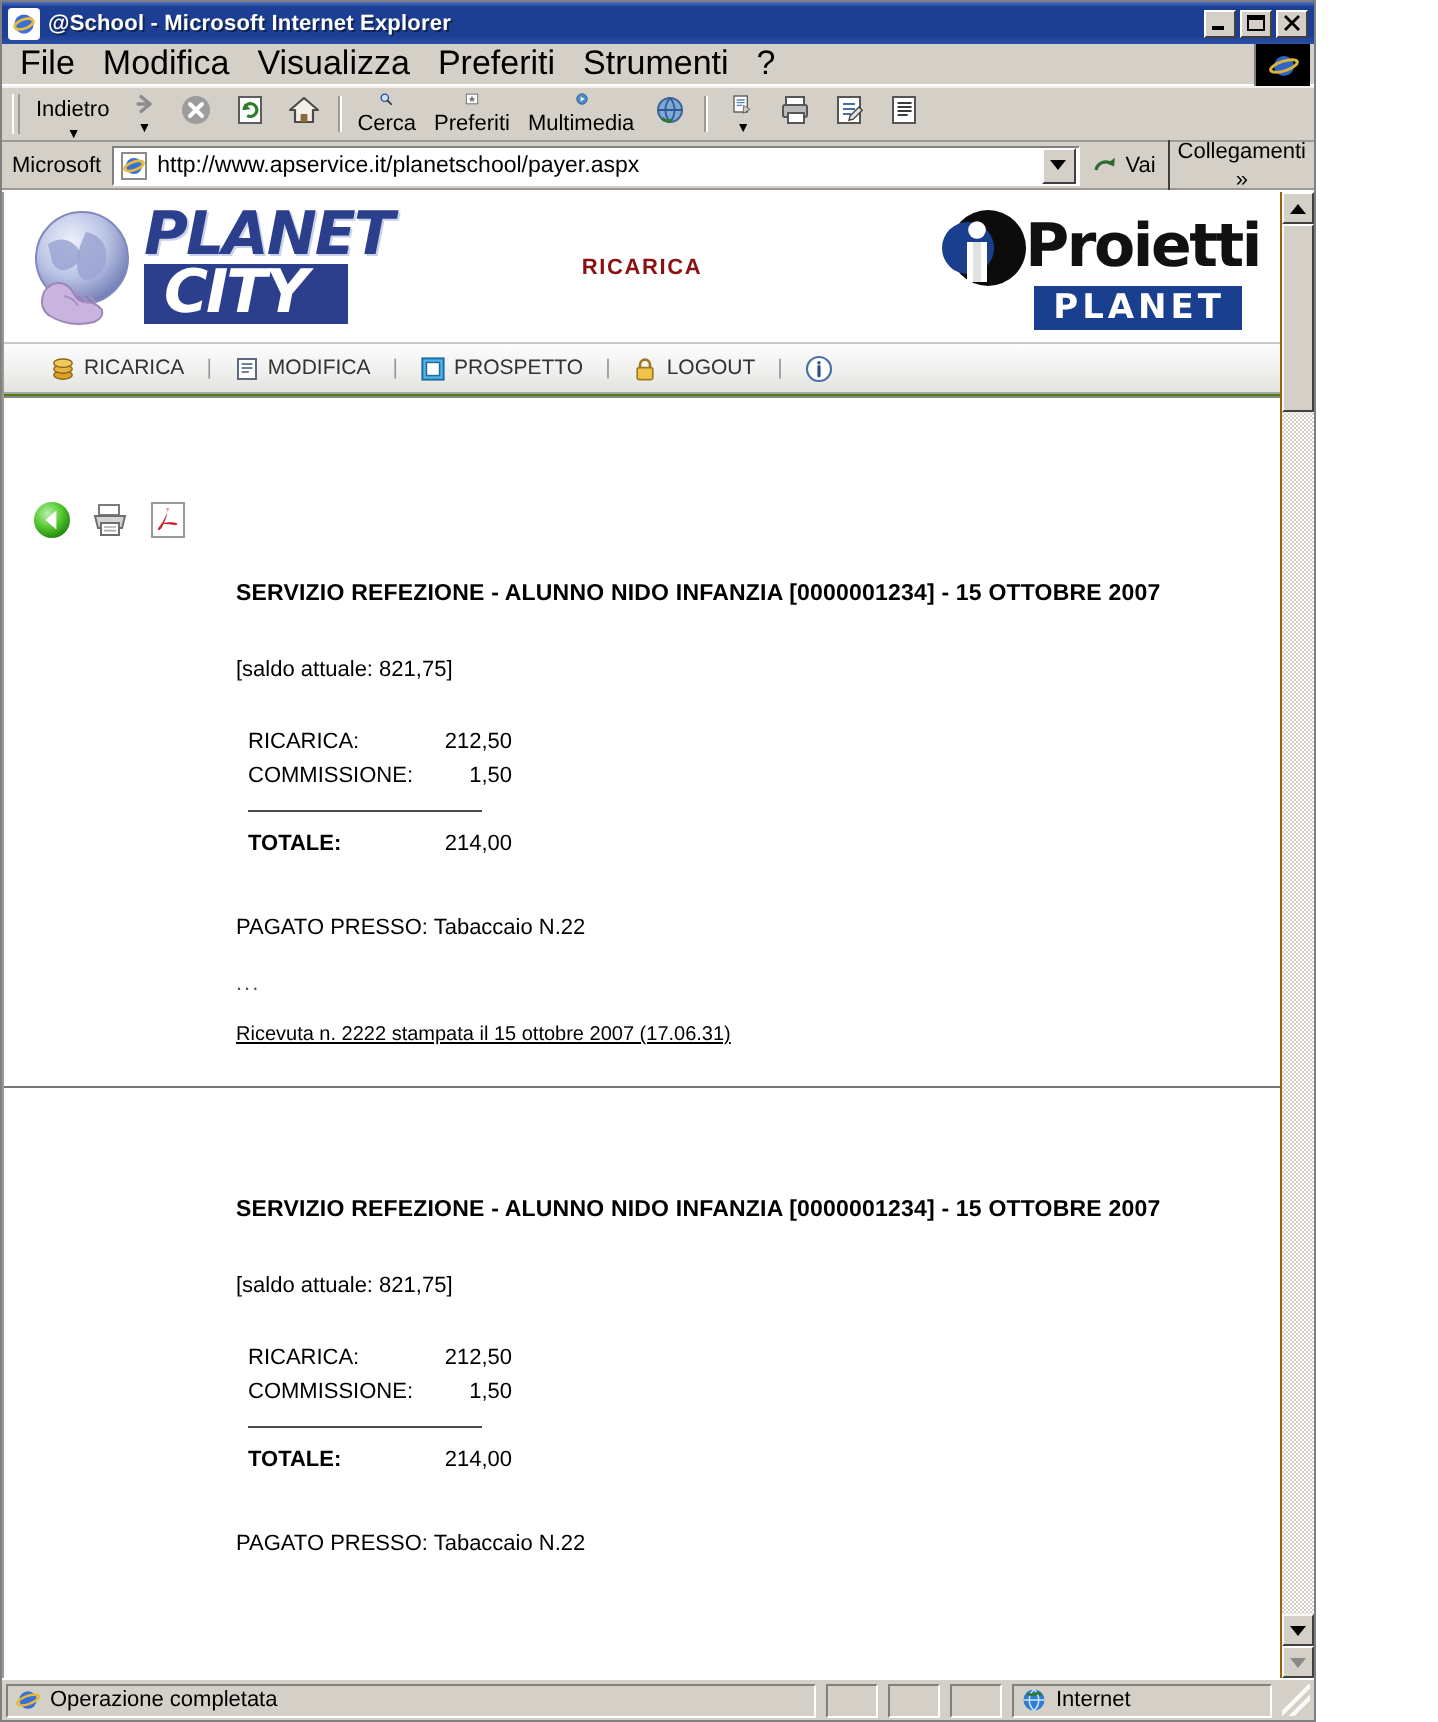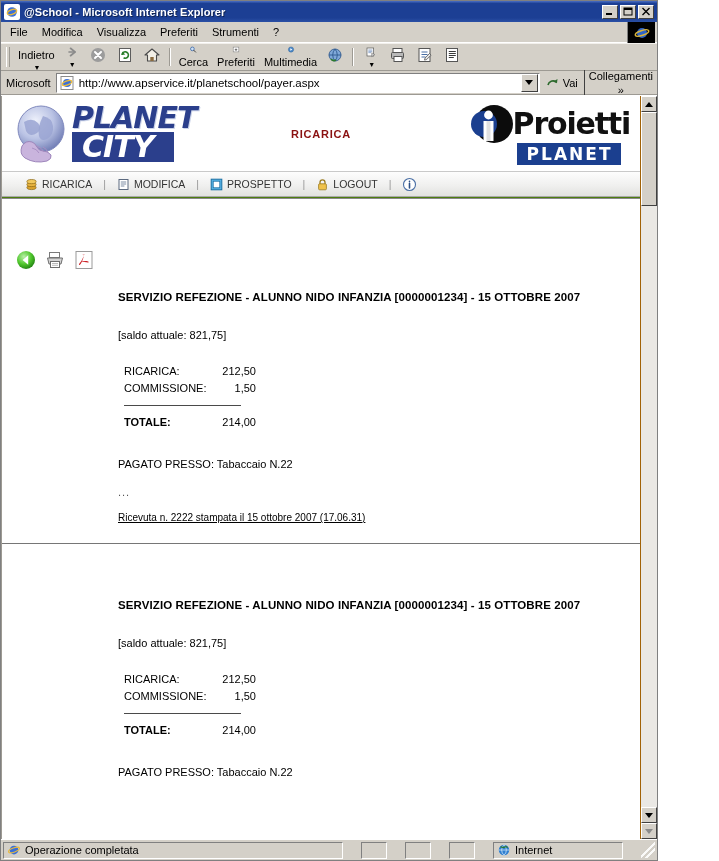--- a/index.html
+++ b/index.html
@@ -58,21 +58,21 @@
   
   .menubar {
     height: 21px; flex: 0 0 21px;
     background: #d4d0c8;
     display: flex; align-items: center;
     border-bottom: 1px solid #ffffff;
     padding-left: 2px;
     position: relative;
   }
   .menuitem {
-    font-size: 11px; color: #000;
+    font-size: 17px; color: #000;
     padding: 2px 7px;
     white-space: nowrap;
   }
   .ie-logo-box {
     position: absolute; right: 2px; top: 0px;
     width: 28px; height: 21px;
     background: #000;
     display:flex; align-items:center; justify-content:center;
     border-left: 1px solid #808080;
   }
@@ -295,21 +295,21 @@
     border: 1px solid; border-color: #ffffff #404040 #404040 #ffffff;
   }
 
   
   .statusbar {
     height: 21px; flex: 0 0 21px;
     background: #d4d0c8;
     display: flex; align-items: center;
     border-top: 1px solid #ffffff;
     padding: 0 2px;
-    gap: 18px;
+    gap: 5px;
   }
   .sb-pane {
     height: 17px;
     border: 1px solid; border-color: #808080 #ffffff #ffffff #808080;
     display: flex; align-items: center;
     padding: 0 3px; gap: 4px;
     font-size: 11px; color: #000;
     white-space: nowrap;
   }
   .sb-main { flex: 1 1 auto; }

